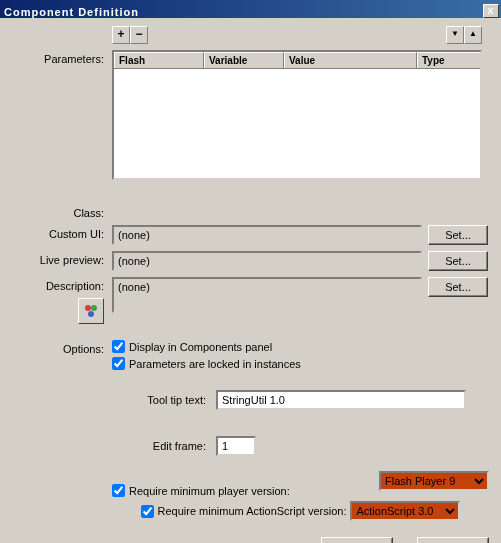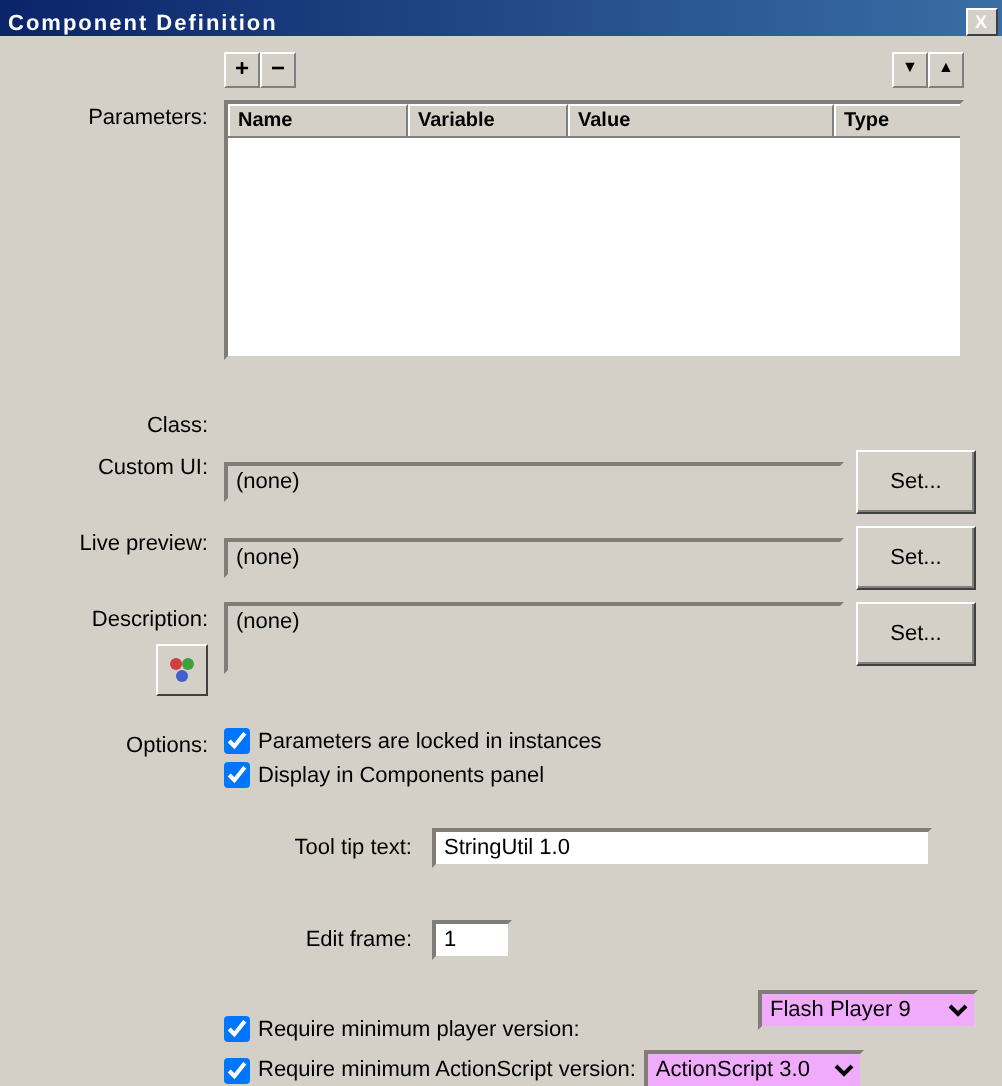--- a/index.html
+++ b/index.html
@@ -115,21 +115,21 @@
   }
   .btn {
     background: #d4d0c8;
     border: 1px solid #404040;
     border-top-color: #fff;
     border-left-color: #fff;
     padding: 2px 8px;
     font-family: Tahoma, Arial;
     font-size: 11px;
     min-width: 60px;
-    height: 32px;
+    height: 20px;
     cursor: pointer;
     box-shadow: inset -1px -1px 0 #808080, inset 1px 1px 0 #d4d0c8;
   }
   .icon-btn {
     width: 26px; height: 26px;
     background: #d4d0c8;
     border: 1px solid #404040;
     border-top-color: #fff;
     border-left-color: #fff;
     cursor: pointer;
@@ -146,21 +146,21 @@
   input[type=checkbox] {
     width: 13px; height: 13px;
     margin: 0;
   }
   .sub-label {
     width: 80px;
     text-align: right;
     padding-right: 6px;
   }
   select {
-    background: #f0abfc;
+    background: #c2410c;
     border: 2px inset #d4d0c8;
     font-family: Tahoma, Arial;
     font-size: 11px;
     height: 20px;
   }
   .footer-btns {
     display: flex;
     justify-content: flex-end;
     gap: 24px;
     margin-top: 12px;
@@ -189,21 +189,21 @@
         <div class="sq-btn" style="font-size:8px;">▲</div>
       </div>
     </div>
   </div>
 
   <div class="row">
     <div class="label-col">Parameters:</div>
     <div class="field-col">
       <div class="param-table">
         <div class="param-header">
-          <div class="col-name">Name</div>
+          <div class="col-name">Flash</div>
           <div class="col-var">Variable</div>
           <div class="col-val">Value</div>
           <div class="col-type">Type</div>
         </div>
       </div>
     </div>
   </div>
 
   <div style="height:18px;"></div>
 
@@ -244,44 +244,44 @@
     </div>
   </div>
 
   <div style="height:10px;"></div>
 
   <div class="row" style="align-items:flex-start;">
     <div class="label-col">Options:</div>
     <div class="field-col" style="flex-direction:column;align-items:stretch;gap:0;">
       <div class="checkbox-row">
         <input type="checkbox" checked="" style="">
-        <span>Parameters are locked in instances</span>
+        <span>Display in Components panel</span>
       </div>
       <div class="checkbox-row">
         <input type="checkbox" checked="" style="">
-        <span>Display in Components panel</span>
+        <span>Parameters are locked in instances</span>
       </div>
       <div class="checkbox-row" style="margin-left:20px;margin-top:16px;">
         <span class="sub-label">Tool tip text:</span>
         <input class="text-input" style="width: 250px;" value="StringUtil 1.0">
       </div>
       <div class="checkbox-row" style="margin-left:20px;margin-top:22px;margin-bottom:8px;">
         <span class="sub-label">Edit frame:</span>
         <input class="text-input" style="width: 40px;" value="1">
       </div>
       <div class="checkbox-row" style="justify-content:space-between;">
         <div style="display:flex;align-items:center;gap:4px;margin-top:20px;">
           <input type="checkbox" checked="" style="">
           <span>Require minimum player version:</span>
         </div>
         <select style="width:110px;">
           <option>Flash Player 9</option>
         </select>
       </div>
-      <div class="checkbox-row" style="justify-content:flex-start;">
+      <div class="checkbox-row" style="justify-content:center;">
         <div style="display:flex;align-items:center;gap:4px;">
           <input type="checkbox" checked="" style="">
           <span>Require minimum ActionScript version:</span>
         </div>
         <select style="width:110px;">
           <option>ActionScript 3.0</option>
         </select>
       </div>
     </div>
   </div>

